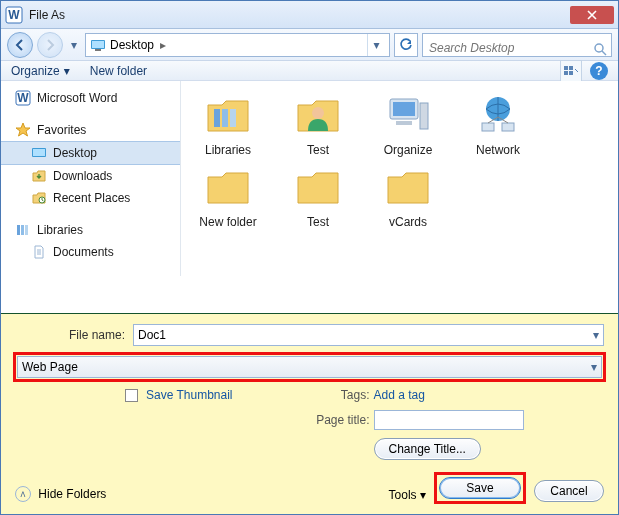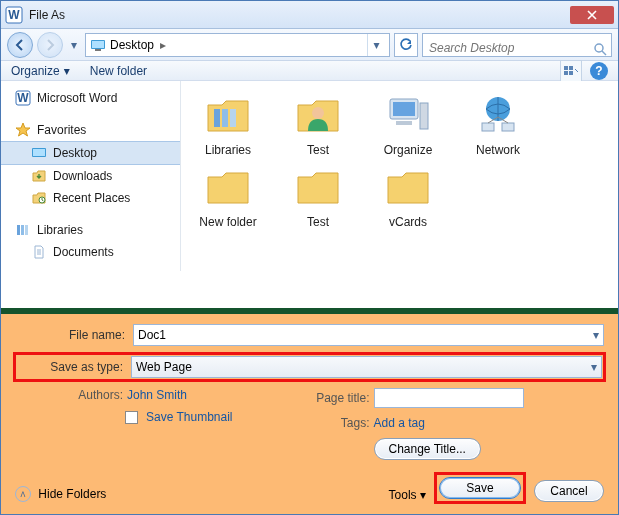--- a/index.html
+++ b/index.html
@@ -32,21 +32,21 @@
   .side-item { display: flex; align-items: center; gap: 6px; padding: 3px 8px 3px 14px; color: #1a1a1a; cursor: default; }
   .side-item.lv2 { padding-left: 30px; }
   .side-item.selected { background: #d6e5f5; border: 1px solid #a9c7e8; border-left: none; border-right: none; }
   .side-sep { height: 10px; }
   .icon16 { width: 16px; height: 16px; display: inline-flex; align-items: center; justify-content: center; }
   .main { flex: 1; padding: 10px 6px; overflow: hidden; }
   .grid { display: flex; flex-wrap: wrap; gap: 6px 8px; align-content: flex-start; }
   .item { width: 82px; display: flex; flex-direction: column; align-items: center; gap: 4px; cursor: default; }
   .item .iconlg { width: 48px; height: 48px; }
   .item .lbl { text-align: center; color: #222; }
-  .bottom { border-top: 6px solid #14532d; background: #fdba74; padding: 10px 14px 12px 14px; display: flex; flex-direction: column; gap: 8px; margin-top: 37px; }
+  .bottom { border-top: 1px solid #14532d; background: #fef9c3; padding: 10px 14px 12px 14px; display: flex; flex-direction: column; gap: 8px; margin-top: 37px; }
   .form-row { display: flex; align-items: center; gap: 8px; }
   .form-row .lbl { width: 110px; text-align: right; color: #333; }
   .combo { flex: 1; height: 22px; border: 1px solid #9bb6d8; background: #fff; display: flex; align-items: center; padding: 3px 4px; position: relative; }
   .combo .dd { margin-left: auto; color: #4a6b95; }
   .highlight { outline: 3px solid #e11; outline-offset: -1px; }
   .meta-row { display: flex; padding-left: 52px; gap: 4px; align-items: center; }
   .meta-row .m-lbl { width: 56px; text-align: right; color: #555; }
   .link { color: #1556a3; }
   .two-col { display: flex; }
   .col { flex: 1; display: flex; flex-direction: column; gap: 8px; }
@@ -289,46 +289,41 @@
 
   <div class="bottom">
     <div class="form-row">
       <span class="lbl">File name:</span>
       <div class="combo">
         <span>Doc1</span>
         <span class="dd">▾</span>
       </div>
     </div>
     <div class="form-row highlight" style="padding:2px;">
-      <span class="lbl" style="width:106px">Save as type:</span>
       <div class="combo" style="background:linear-gradient(#f7f9fc,#e6ecf4)">
         <span>Web Page</span>
         <span class="dd">▾</span>
       </div>
     </div>
 
     <div class="two-col">
       <div class="col">
-        <div class="meta-row">
-          <span class="m-lbl">Authors:</span>
-          <span class="link">John Smith</span>
-        </div>
         <div class="meta-row" style="padding-left:110px">
           <span class="chk"></span>
           <span class="link">Save Thumbnail</span>
         </div>
       </div>
       <div class="col">
         <div class="meta-row" style="padding-left:0">
+          <span class="m-lbl" style="width:60px">Tags:</span>
+          <span class="link">Add a tag</span>
+        </div>
+        <div class="meta-row" style="padding-left:0">
           <span class="m-lbl" style="width:60px">Page title:</span>
           <input class="txtfield" style="">
-        </div>
-        <div class="meta-row" style="padding-left:0">
-          <span class="m-lbl" style="width:60px">Tags:</span>
-          <span class="link">Add a tag</span>
         </div>
         <div class="meta-row" style="padding-left:64px">
           <button class="btn">Change Title...</button>
         </div>
       </div>
     </div>
 
     <div class="footer">
       <span>
         <span class="chev">˄</span>

